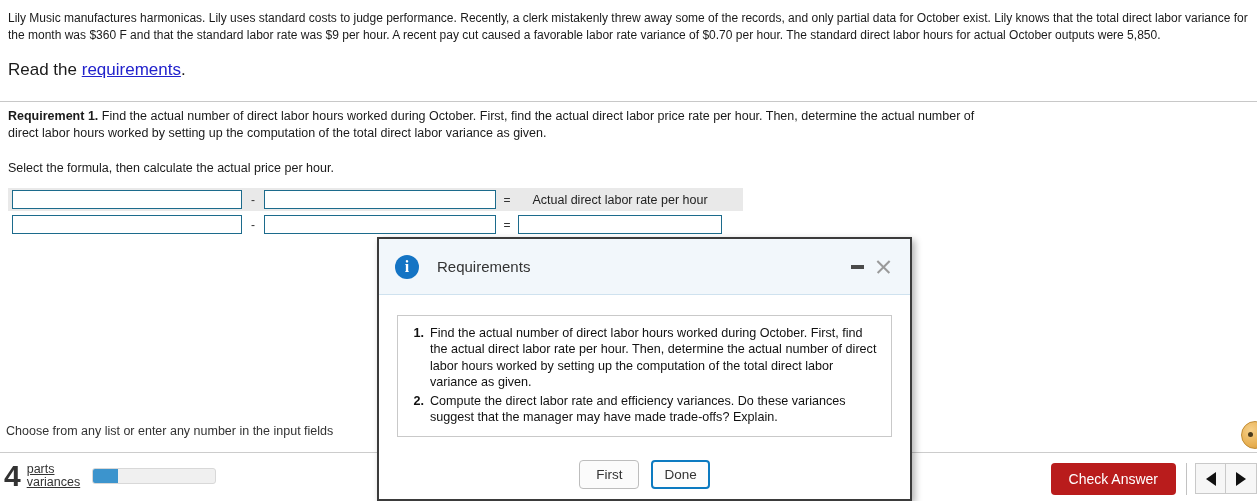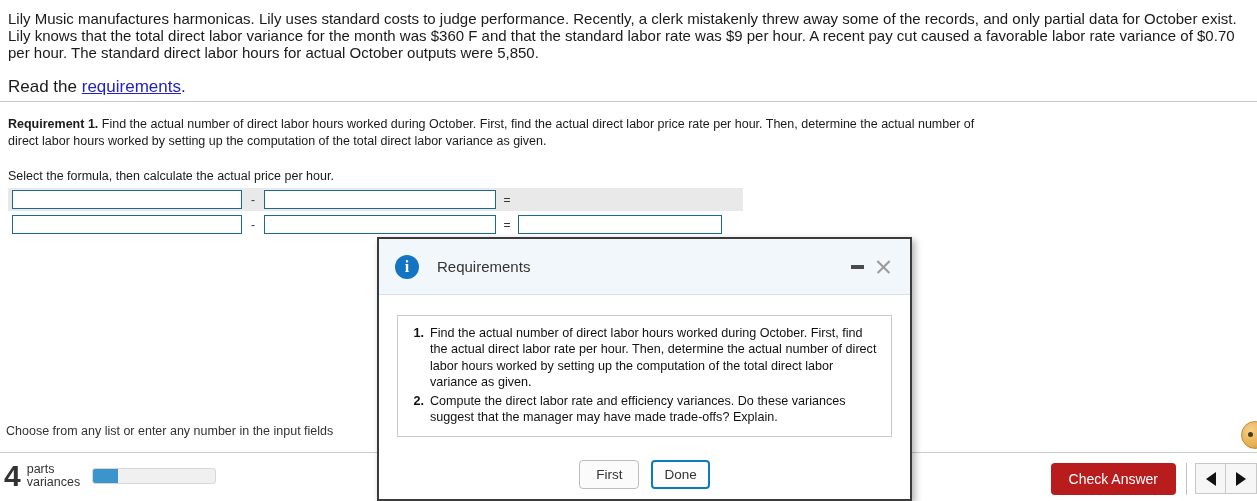--- a/index.html
+++ b/index.html
@@ -19,21 +19,21 @@
 
   
   .problem-block {
     position: absolute;
     left: 0; top: 0;
     width: 1257px;
     padding: 10px 8px 0 8px;
     box-sizing: border-box;
   }
   .problem-text {
-    font-size: 15px;
+    font-size: 12px;
     line-height: 17px;
     color: #1a1a1a;
     margin: 0;
   }
   .read-line {
     font-size: 17px;
     line-height: 17px;
     margin: 17px 0 0 0;
     color: #1a1a1a;
   }
@@ -47,21 +47,21 @@
     left: 0;
     width: 1257px;
     height: 1px;
     background: #c8c8c8;
   }
   .rule-1 { top: 101px; }
 
   
   .req-area {
     position: absolute;
-    left: 0; top: 116px;
+    left: 0; top: 108px;
     width: 1006px;
     padding: 0 8px;
     box-sizing: border-box;
   }
   .req-head {
     font-size: 12.5px;
     line-height: 17px;
     margin: 0;
   }
   .req-head b { font-weight: bold; }
@@ -268,20 +268,21 @@
     font-size: 30px;
     font-weight: bold;
     color: #333333;
     line-height: 34px;
   }
   .parts-words {
     margin-left: 6px;
     font-size: 12.5px;
     line-height: 13.5px;
     color: #333333;
+    text-decoration: underline;
   }
   .progress-outer {
     margin-left: 12px;
     width: 124px;
     height: 16px;
     border-radius: 3px;
     background: #f0f0f0;
     border: 1px solid #d8d8d8;
     overflow: hidden;
     box-sizing: border-box;
@@ -376,20 +377,21 @@
   <p class="select-formula">Select the formula, then calculate the actual price per hour.</p>
 </div>
 
 <div class="formula-grid">
 
   <div class="frow shaded">
     <input class="cellbox cell-a" type="text" value="" style="">
     <span class="op">-</span>
     <input class="cellbox cell-b" type="text" value="" style="">
     <span class="op">=</span>
+    <span class="result-label">Actual direct labor rate per hour</span>
   </div>
 
   <div class="frow">
     <input class="cellbox cell-a" type="text" value="" style="">
     <span class="op">-</span>
     <input class="cellbox cell-b" type="text" value="" style="">
     <span class="op">=</span>
     <input class="cellbox cell-c" type="text" value="" style="">
   </div>
 

